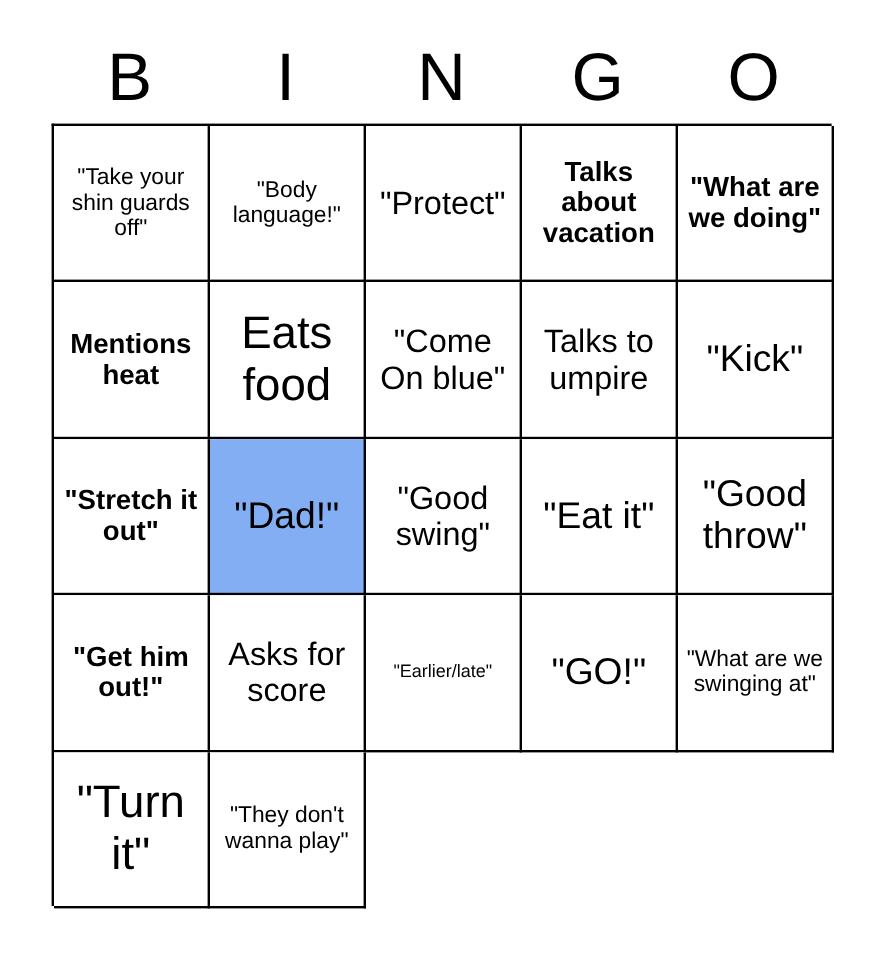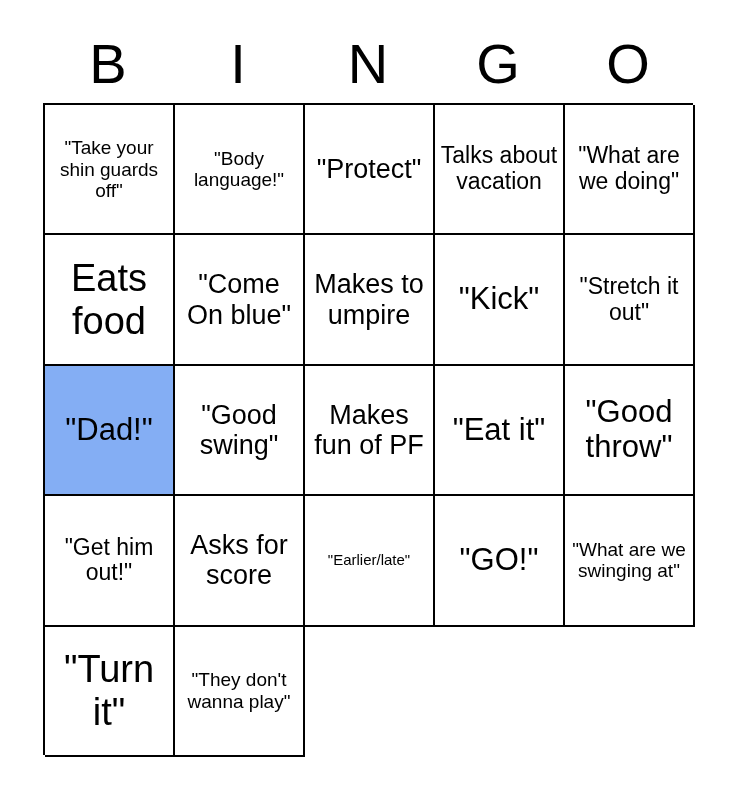--- a/index.html
+++ b/index.html
@@ -79,21 +79,21 @@
     display: block;
     width: 100%;
     line-height: 1.12;
     word-wrap: break-word;
     white-space: normal;
   }
 
   
   .fs-xs  { font-size: 15px; }
   .fs-s   { font-size: 19px; }
-  .fs-m   { font-size: 23px; }
+  .fs-m   { font-size: 23px; font-weight: bold; }
   .fs-l   { font-size: 27px; }
   .fs-xl  { font-size: 31px; }
   .fs-xxl { font-size: 38px; }
 
   .marked {
     background: #84AEF4;
   }
 </style>
 </head>
 <body>
@@ -118,42 +118,42 @@
       <div class="cell">
         <span class="cell-text fs-l">"Protect"</span>
       </div>
       <div class="cell">
         <span class="cell-text fs-m">Talks about vacation</span>
       </div>
       <div class="cell">
         <span class="cell-text fs-m">"What are we doing"</span>
       </div>
       <div class="cell">
+        <span class="cell-text fs-m">Mentions heat</span>
+      </div>
+      <div class="cell">
         <span class="cell-text fs-xxl">Eats food</span>
       </div>
       <div class="cell">
         <span class="cell-text fs-l">"Come On blue"</span>
       </div>
       <div class="cell">
-        <span class="cell-text fs-l">Makes to umpire</span>
+        <span class="cell-text fs-l">Talks to umpire</span>
       </div>
       <div class="cell">
         <span class="cell-text fs-xl">"Kick"</span>
       </div>
       <div class="cell">
         <span class="cell-text fs-m">"Stretch it out"</span>
       </div>
       <div class="cell marked">
         <span class="cell-text fs-xl">"Dad!"</span>
       </div>
       <div class="cell">
         <span class="cell-text fs-l">"Good swing"</span>
-      </div>
-      <div class="cell">
-        <span class="cell-text fs-l">Makes fun of PF</span>
       </div>
       <div class="cell">
         <span class="cell-text fs-xl">"Eat it"</span>
       </div>
       <div class="cell">
         <span class="cell-text fs-xl">"Good throw"</span>
       </div>
       <div class="cell">
         <span class="cell-text fs-m">"Get him out!"</span>
       </div>

